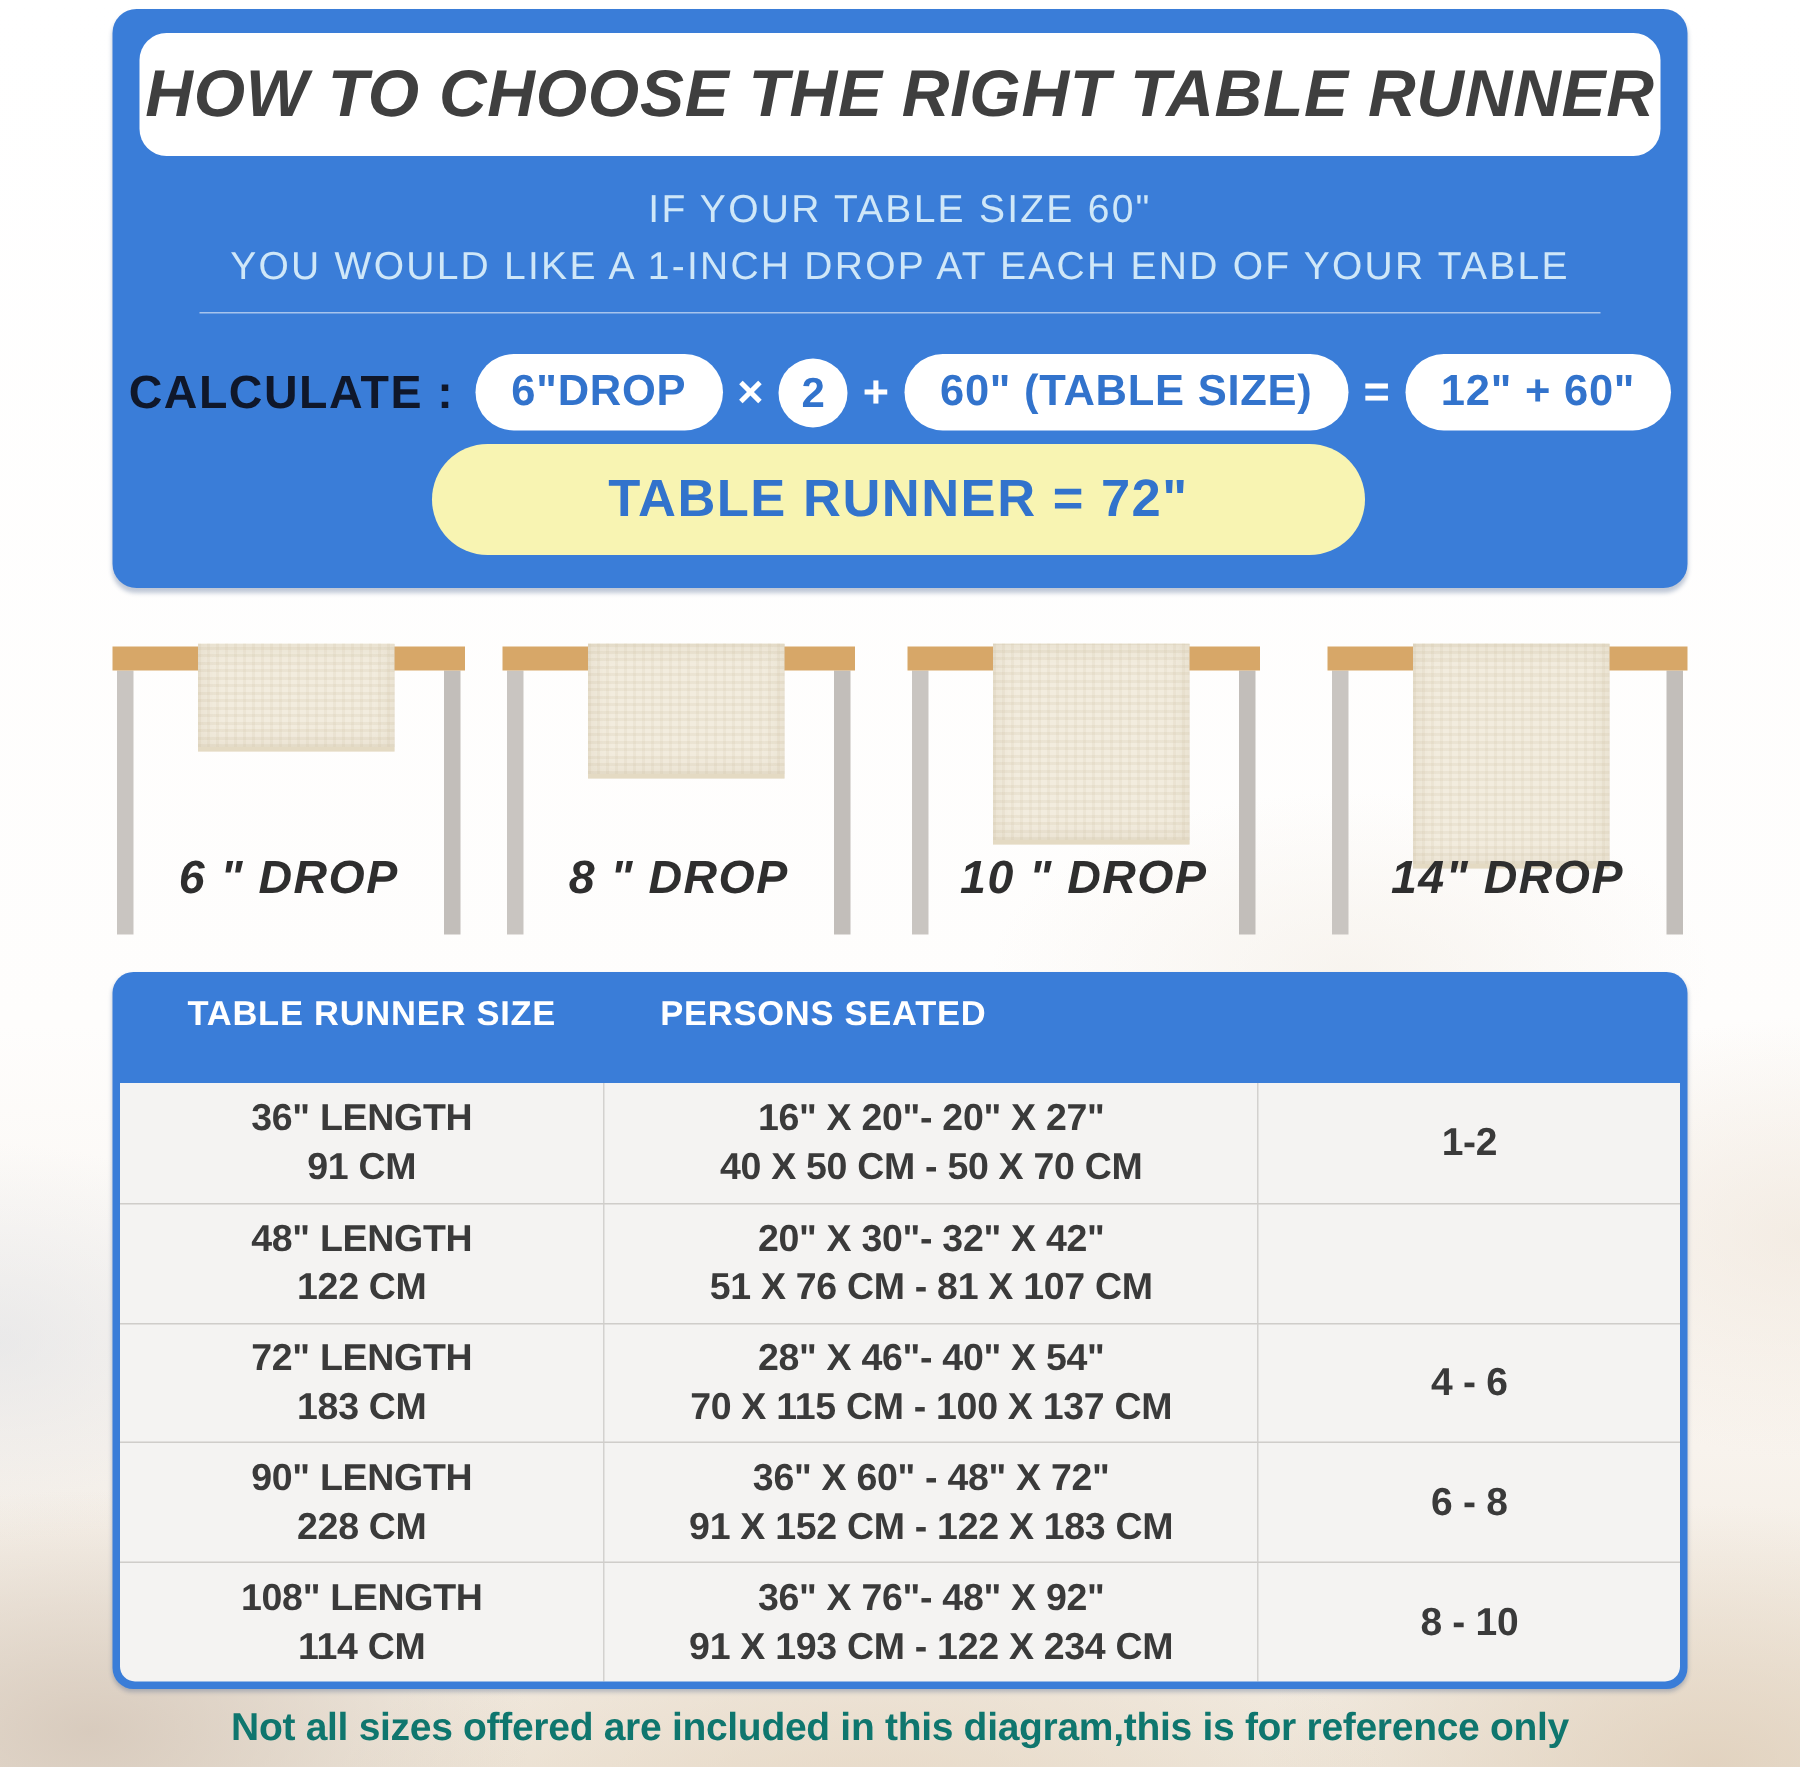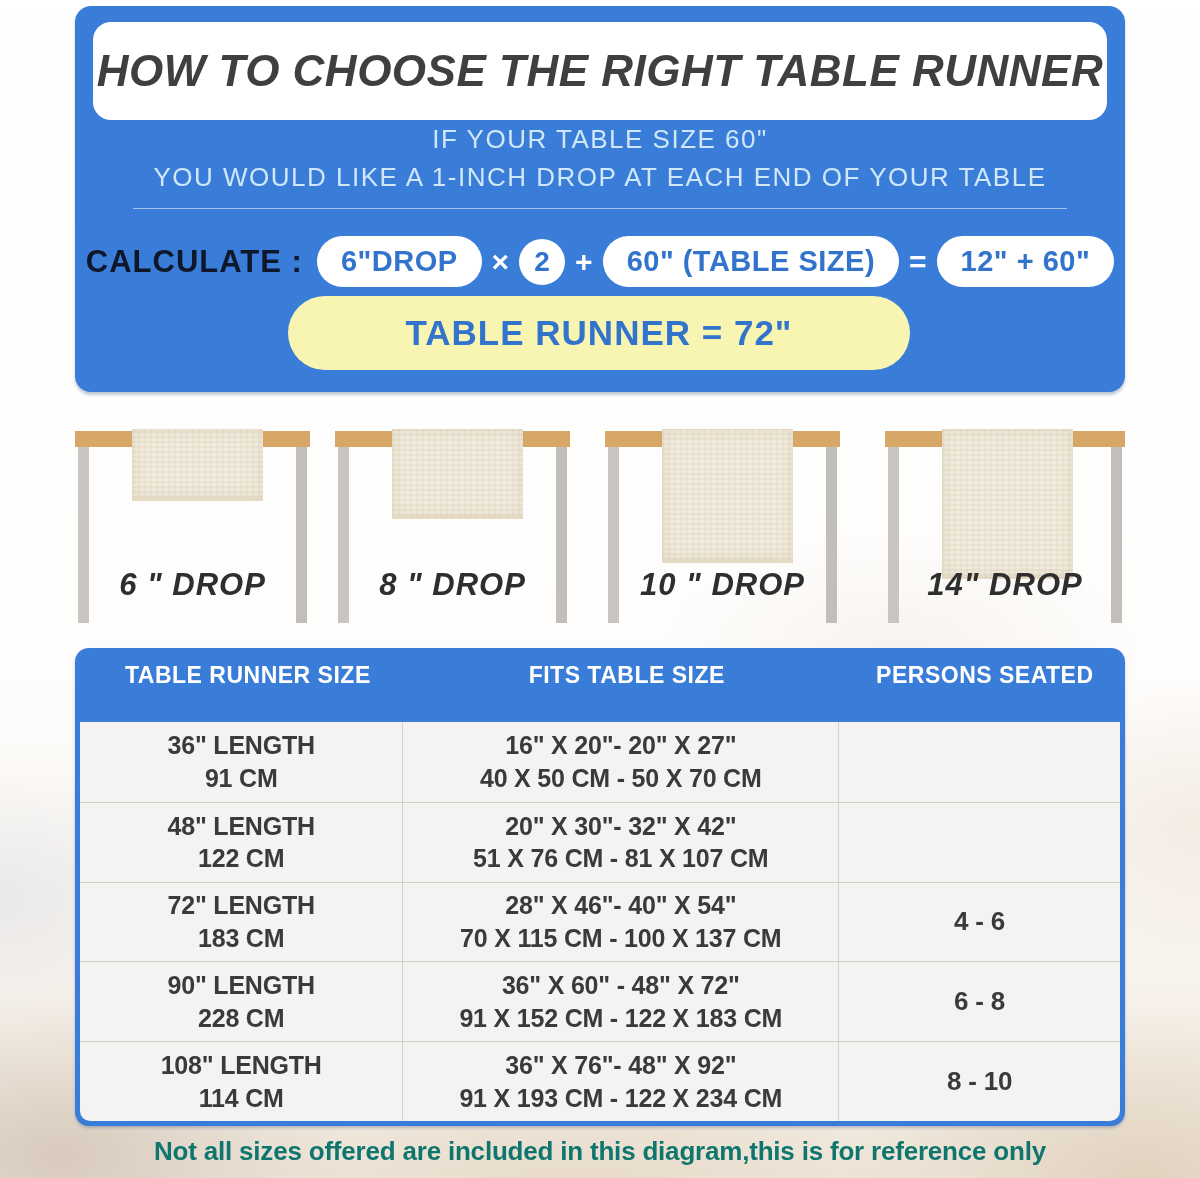--- a/index.html
+++ b/index.html
@@ -23,21 +23,21 @@
       linear-gradient(180deg,#ffffff 0%, #fefdfc 58%, #f8f3ed 82%, #efe7db 100%);
   }
 
   
   .hero {
     position:absolute; left:75px; top:6px; width:1050px; height:386px;
     background:#3a7dd8; border-radius:16px;
     box-shadow:0 3px 3px rgba(45,75,125,0.30);
   }
   .banner {
-    position:absolute; left:18px; right:18px; top:16px; height:98px;
+    position:absolute; left:18px; right:18px; top:16px; height:82px;
     background:#ffffff; border-radius:18px;
     display:flex; align-items:center; justify-content:center;
   }
   .title {
     font-size:44px; font-weight:bold; font-style:italic; color:#3f3f3f;
     white-space:nowrap; letter-spacing:0.5px;
   }
   .sub1, .sub2 {
     position:absolute; left:0; right:0; text-align:center;
     color:#cfe7f8; letter-spacing:1.5px; white-space:nowrap;
@@ -188,34 +188,34 @@
     <div class="leg r"></div>
     <div class="tabletop"></div>
     <div class="runner"></div>
     <div class="drop-label">14" DROP</div>
   </div>
 </div>
 
 <div class="size-table">
   <div class="st-header">
     <span class="c1">TABLE RUNNER SIZE</span>
-    <span class="c2">FITS TABLE SIZE</span>
     <span class="c3">PERSONS SEATED</span>
   </div>
   <div class="st-body">
 
     <div class="st-row">
       <div class="cell">
         <span>36" LENGTH</span>
         <span>91 CM</span>
       </div>
       <div class="cell mid">
         <span>16" X 20"- 20" X 27"</span>
         <span>40 X 50 CM - 50 X 70 CM</span>
       </div>
+      <div class="cell persons">1-2</div>
     </div>
 
     <div class="st-row">
       <div class="cell">
         <span>48" LENGTH</span>
         <span>122 CM</span>
       </div>
       <div class="cell mid">
         <span>20" X 30"- 32" X 42"</span>
         <span>51 X 76 CM - 81 X 107 CM</span>

